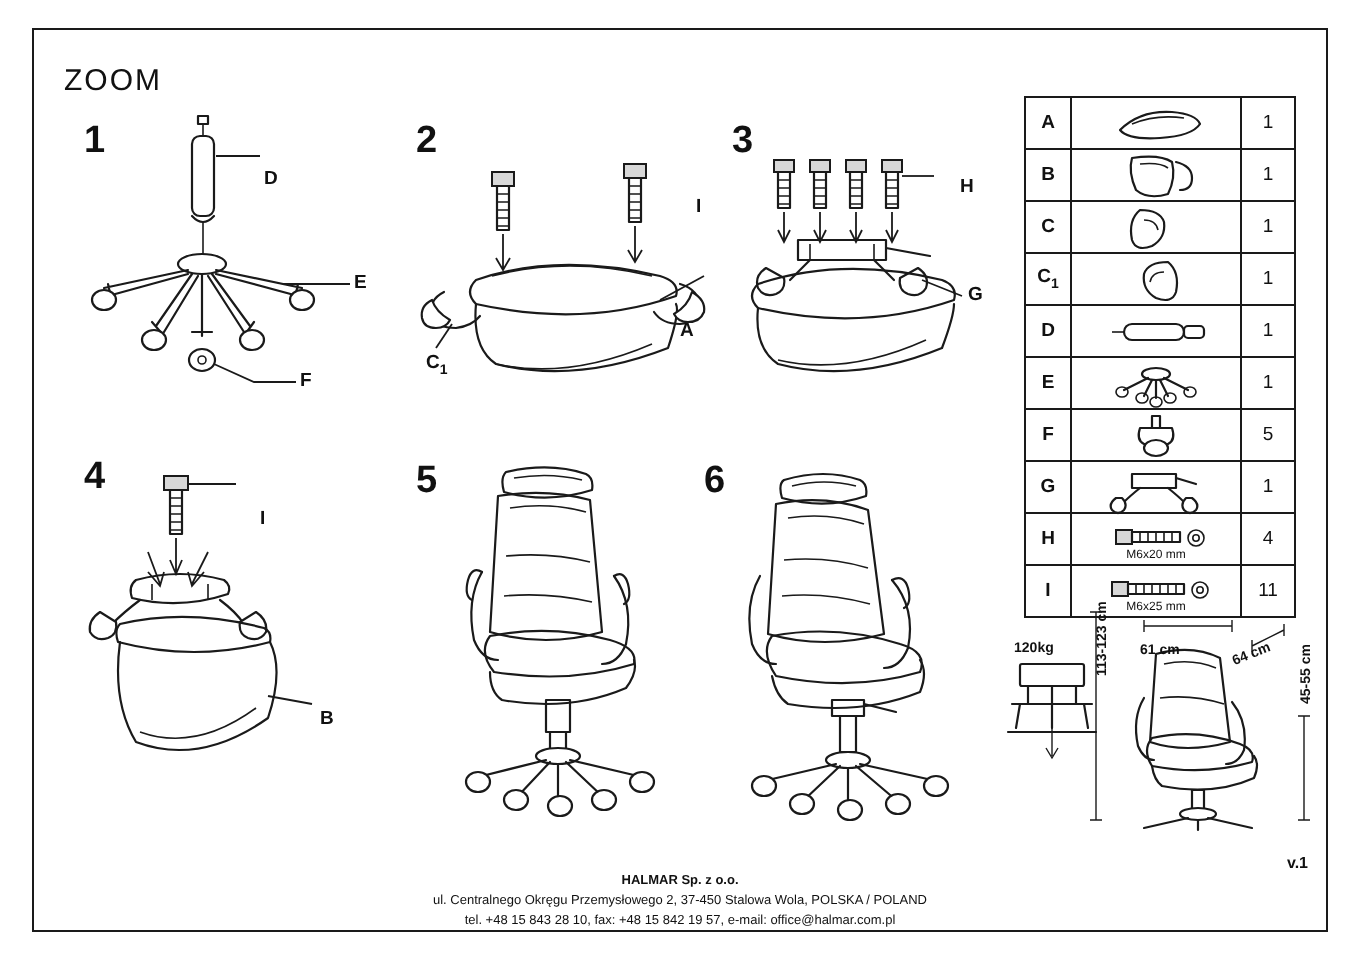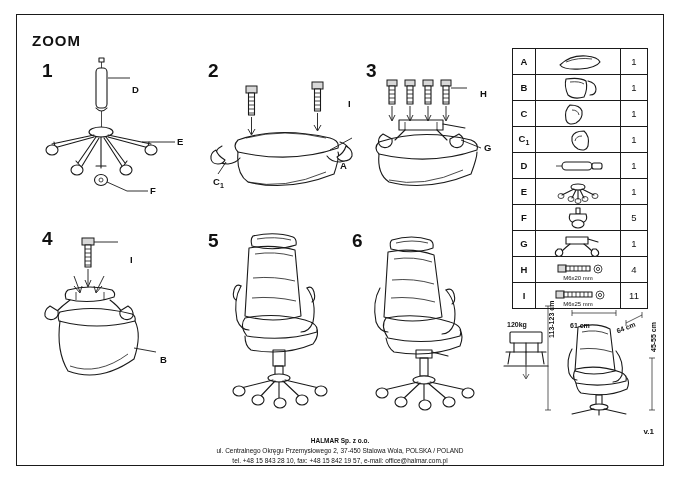--- a/index.html
+++ b/index.html
@@ -27,21 +27,21 @@
     width: 648px;
     height: 452px;
     border: 1.6px solid #1a1a1a;
     box-sizing: border-box;
   }
   .title {
     position: absolute;
     left: 32px;
     top: 32px;
     font-size: 15px;
-    font-weight: bold;
+    font-weight: normal;
     letter-spacing: 1px;
   }
   .step-num {
     position: absolute;
     font-size: 19px;
     font-weight: bold;
   }
   .lbl {
     position: absolute;
     font-size: 9.5px;

